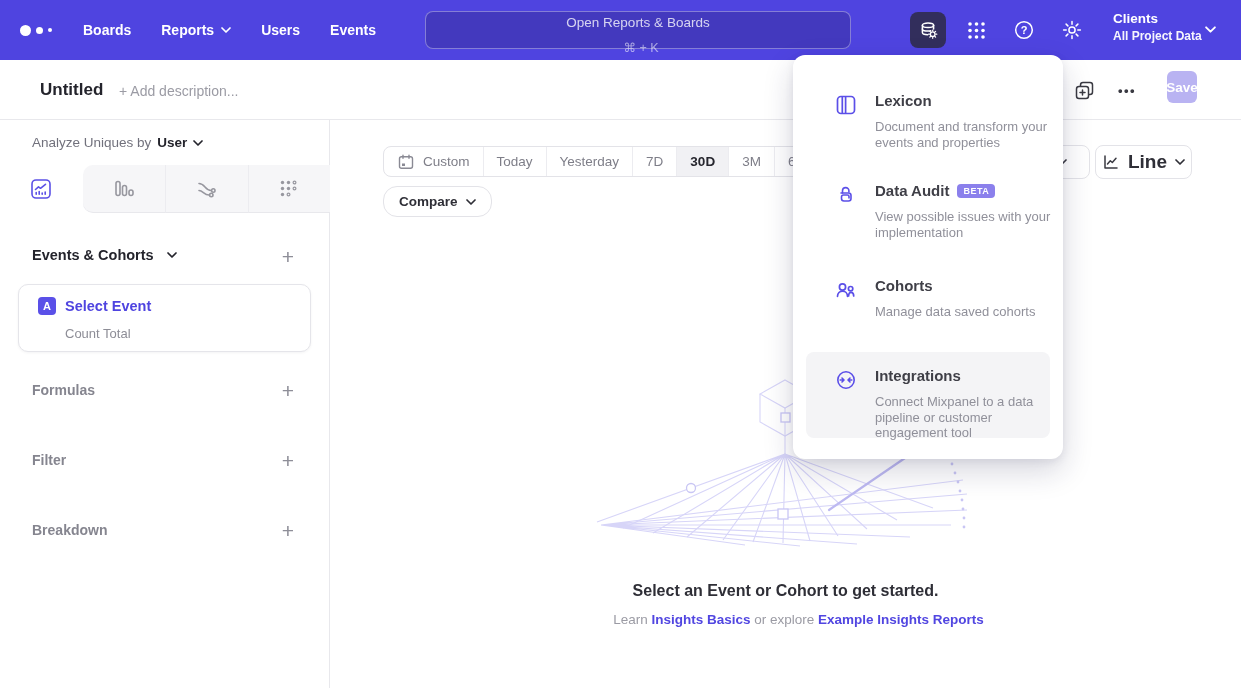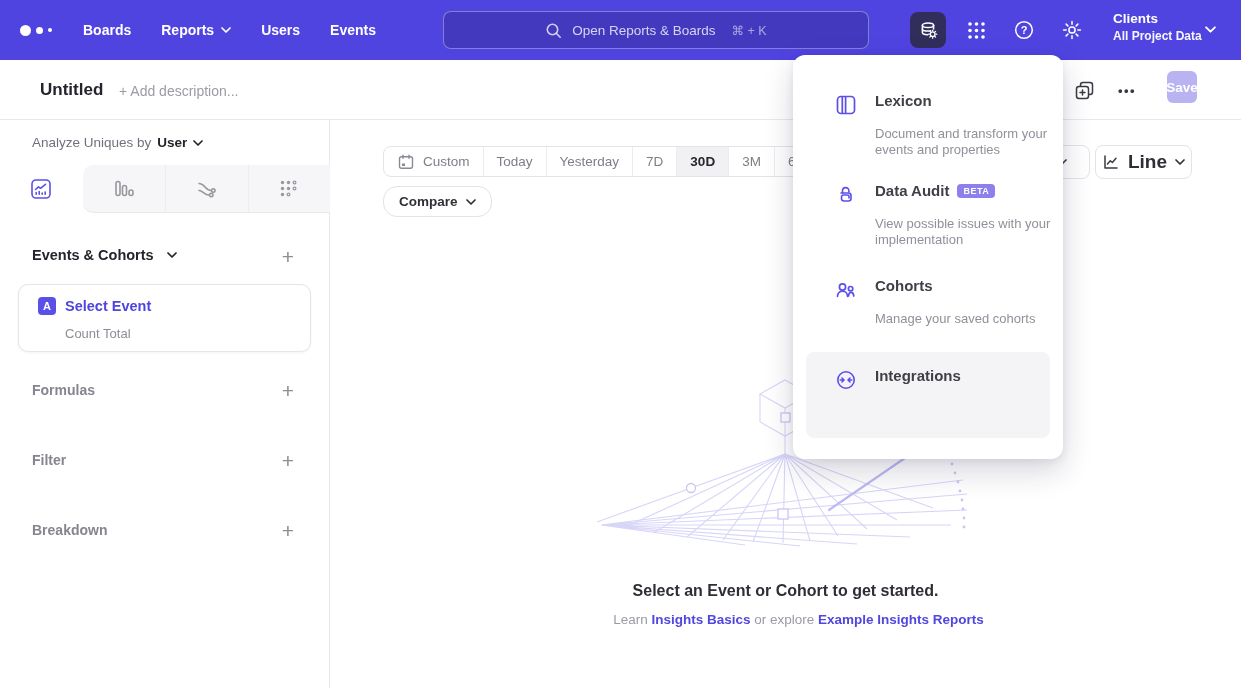--- a/index.html
+++ b/index.html
@@ -11,23 +11,23 @@
 
   
   .navbar { position:absolute; left:0; top:0; width:1241px; height:60px; background:#4f44e0; display:flex; align-items:center; }
   .logo { position:absolute; left:20px; top:0; height:60px; display:flex; align-items:center; gap:5px; }
   .logo .d1{width:11px;height:11px;border-radius:50%;background:#fff;}
   .logo .d2{width:7px;height:7px;border-radius:50%;background:#fff;}
   .logo .d3{width:4px;height:4px;border-radius:50%;background:#fff;}
   .nav-links { position:absolute; left:83px; top:0; height:60px; display:flex; align-items:center; gap:30px; }
   .nav-link { color:#fff; font-size:14px; font-weight:600; display:flex; align-items:center; gap:7px; cursor:pointer; }
   .chev { stroke:currentColor; fill:none; stroke-width:1.7; stroke-linecap:round; stroke-linejoin:round; }
-  .search { position:absolute; left:443px; top:11px; width:426px; height:38px; border-radius:8px;
+  .search { position:absolute; left:425px; top:11px; width:426px; height:38px; border-radius:8px;
     background:rgba(0,0,0,0.15); border:1px solid rgba(255,255,255,0.35);
-    display:flex; align-items:center; justify-content:center; gap:10px; color:rgba(255,255,255,0.78); font-size:13.5px; }
+    display:flex; align-items:center; justify-content:center; gap:10px; color:rgba(255,255,255,0.78); font-size:13.5px;flex-direction:column; }
   .search .kbd { color:rgba(255,255,255,0.55); font-size:12.5px; margin-left:6px; }
   .nav-iconbtn { position:absolute; top:12px; width:36px; height:36px; border-radius:8px; display:flex; align-items:center; justify-content:center; color:#fff; cursor:pointer; }
   .nav-iconbtn.active { background:#322e5c; }
   .project { position:absolute; left:1113px; top:10px; color:#fff; cursor:pointer; }
   .project .pname { font-size:13.5px; font-weight:700; line-height:18px; }
   .project .pscope { font-size:12px; font-weight:700; line-height:16px; opacity:0.95; }
   .project-chev { position:absolute; left:1205px; top:26px; color:#fff; }
 
   
   .header { position:absolute; left:0; top:60px; width:1241px; height:60px; background:#fff; border-bottom:1px solid #e8e8ec; }
@@ -78,21 +78,21 @@
 
   
   .panel { position:absolute; left:793px; top:55px; width:270px; height:404px; background:#fff; border-radius:12px;
     box-shadow:0 12px 30px rgba(30,30,70,0.18), 0 2px 8px rgba(30,30,70,0.08); z-index:20; }
   .menu-item { position:absolute; left:0; width:300px; cursor:pointer; }
   .menu-icon { position:absolute; left:42px; top:3px; width:22px; height:22px; color:#5b4fe8; }
   .menu-text { position:absolute; left:82px; top:0; width:186px; }
   .menu-title-row { display:flex; align-items:center; gap:8px; }
   .menu-title { font-size:15px; font-weight:600; color:#3f3f47; line-height:19px; }
   .beta-badge { background:#8b80ec; color:#fff; font-size:9px; font-weight:700; letter-spacing:0.5px; padding:2px 6px; border-radius:4px; }
-  .menu-desc { margin-top:16px; font-size:13px; color:#90909a; line-height:15.5px; }
+  .menu-desc { margin-top:9px; font-size:13px; color:#90909a; line-height:15.5px; }
   .hover-box { position:absolute; left:13px; top:297px; width:244px; height:86px; background:#f4f4f6; border-radius:8px; }
   svg.icon { display:block; }
 </style>
 </head>
 <body>
 
 <div class="navbar">
   <div class="logo">
     <span class="d1"></span>
       <span class="d2"></span>
@@ -405,31 +405,32 @@
         <circle cx="7.5" cy="8" r="3.1"></circle>
         <path d="M2.5 17.3c0-3.2 2.2-5.2 5-5.2s5 2 5 5.2"></path>
         <circle cx="15.6" cy="9.7" r="2.2"></circle>
         <path d="M13.6 17c0-2.3 1-3.7 2.5-3.7s2.6 1.4 2.6 3.7"></path>
       </svg>
     </div>
     <div class="menu-text">
       <div class="menu-title-row">
         <span class="menu-title">Cohorts</span>
       </div>
-      <div class="menu-desc">Manage your saved cohorts</div>
+      <div class="menu-desc">Manage data saved cohorts</div>
     </div>
   </div>
 
   <div class="menu-item" style="top:311px; height:80px;">
     <div class="menu-icon">
       <svg class="icon" width="22" height="22" viewBox="0 0 22 22" fill="none" stroke="#5b4fe8" stroke-width="1.6" stroke-linecap="round" stroke-linejoin="round">
         <circle cx="11" cy="11" r="8.2"></circle>
         <path d="M5.2 11h3.6M7 9l2 2-2 2"></path>
         <path d="M16.8 11h-3.6M15 9l-2 2 2 2"></path>
       </svg>
     </div>
     <div class="menu-text">
       <div class="menu-title-row">
         <span class="menu-title">Integrations</span>
       </div>
+      <div class="menu-desc">Connect Mixpanel to a data pipeline or customer engagement tool</div>
     </div>
   </div>
 </div>
 
 </body></html>

